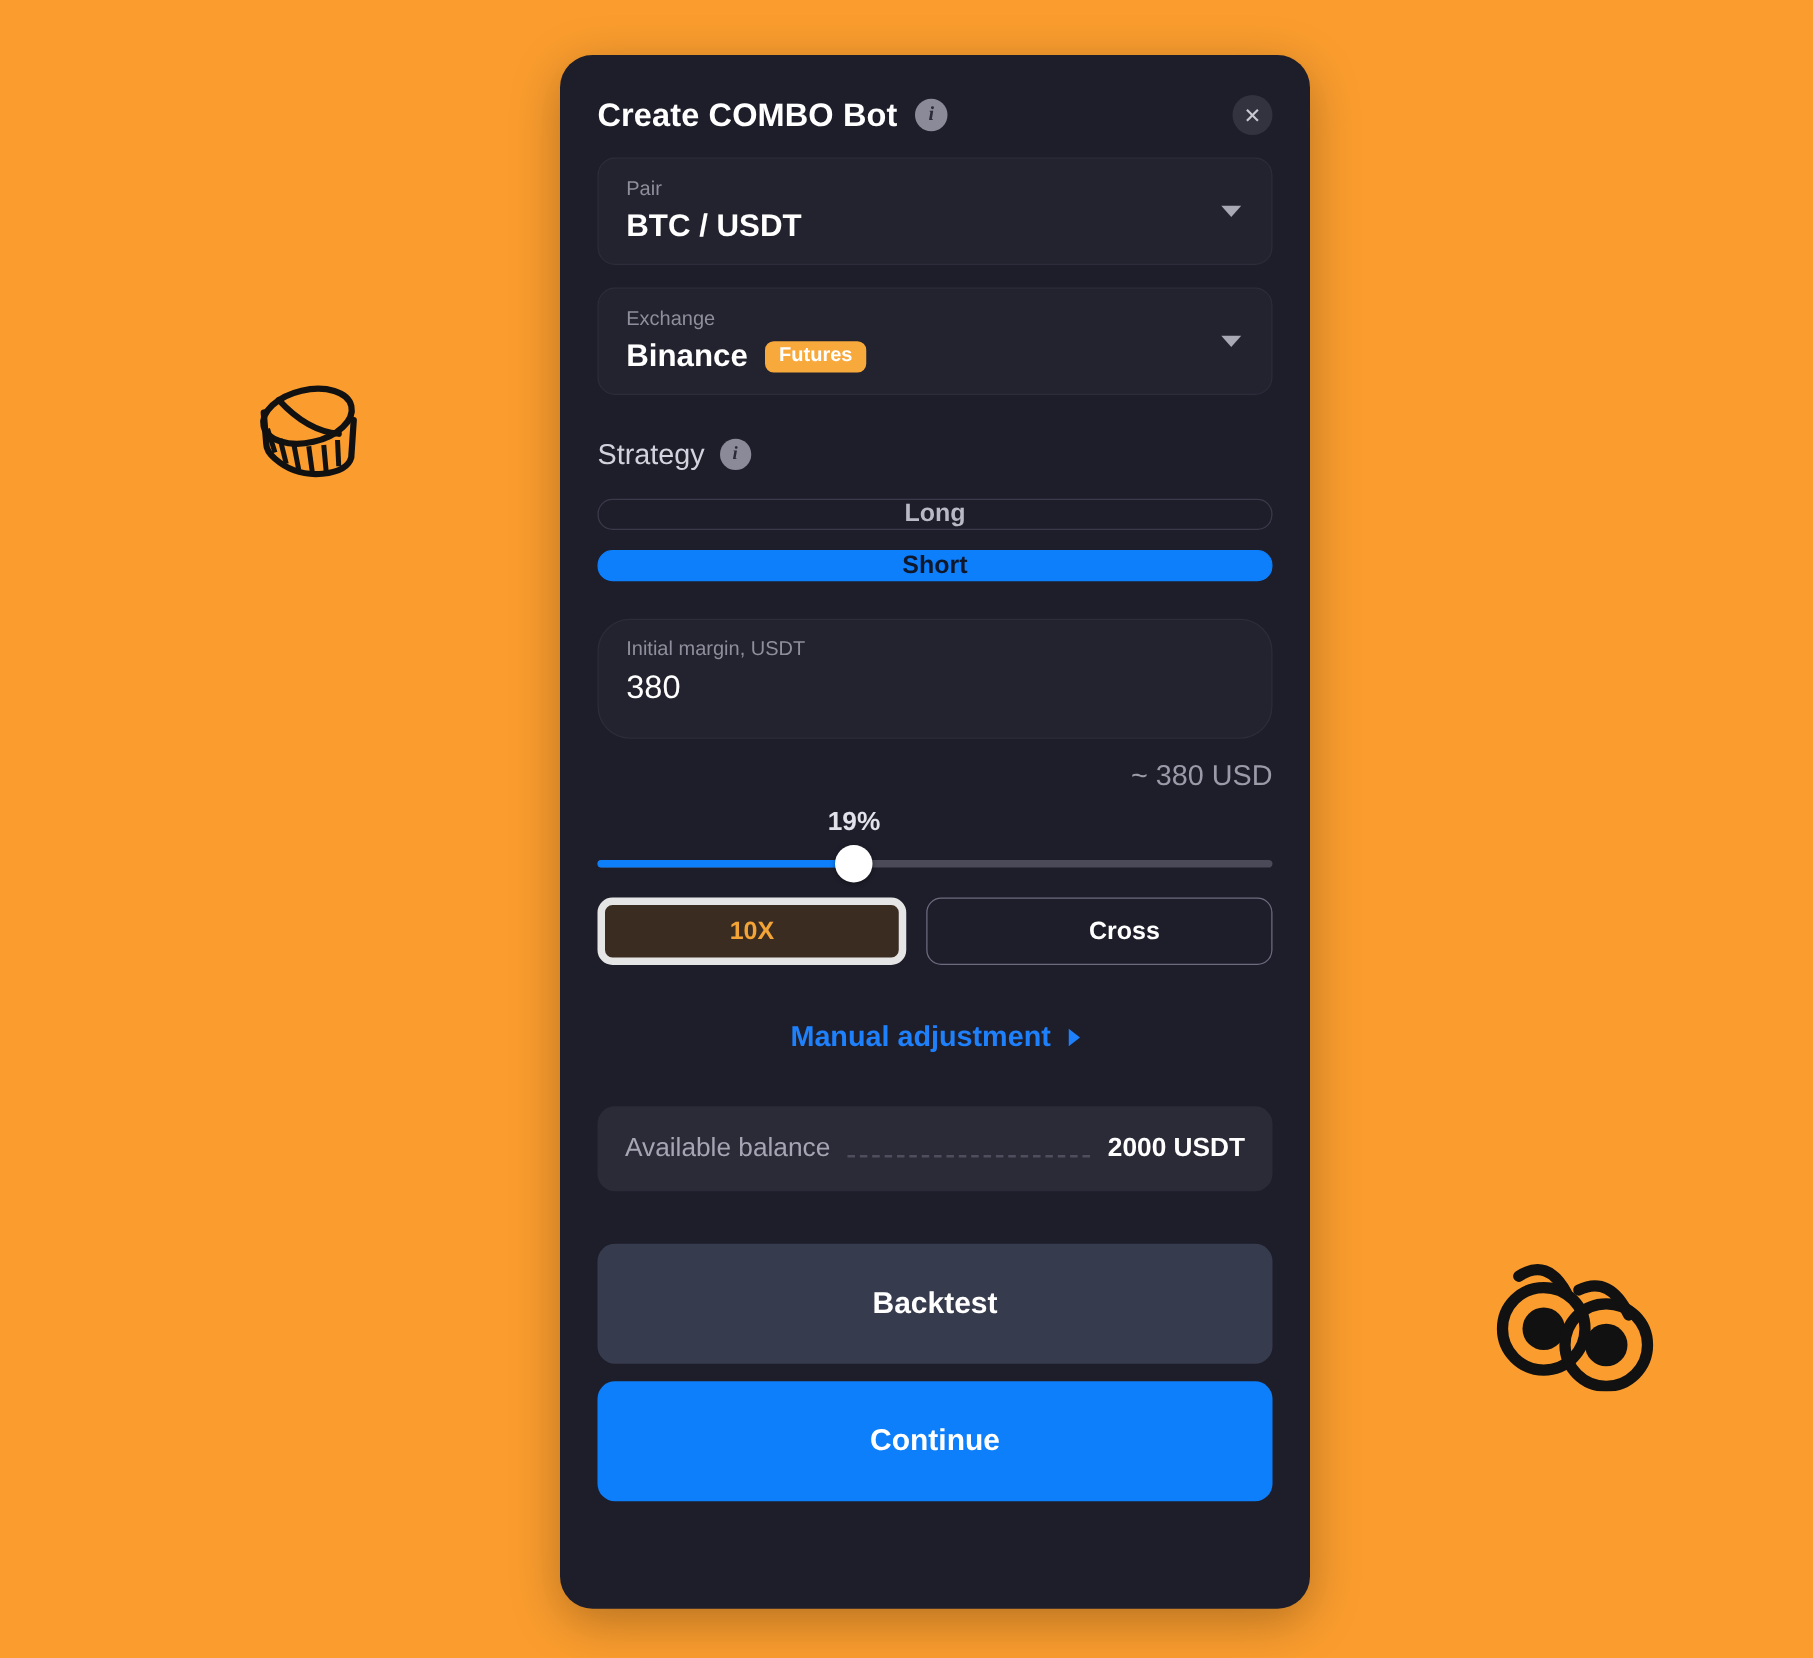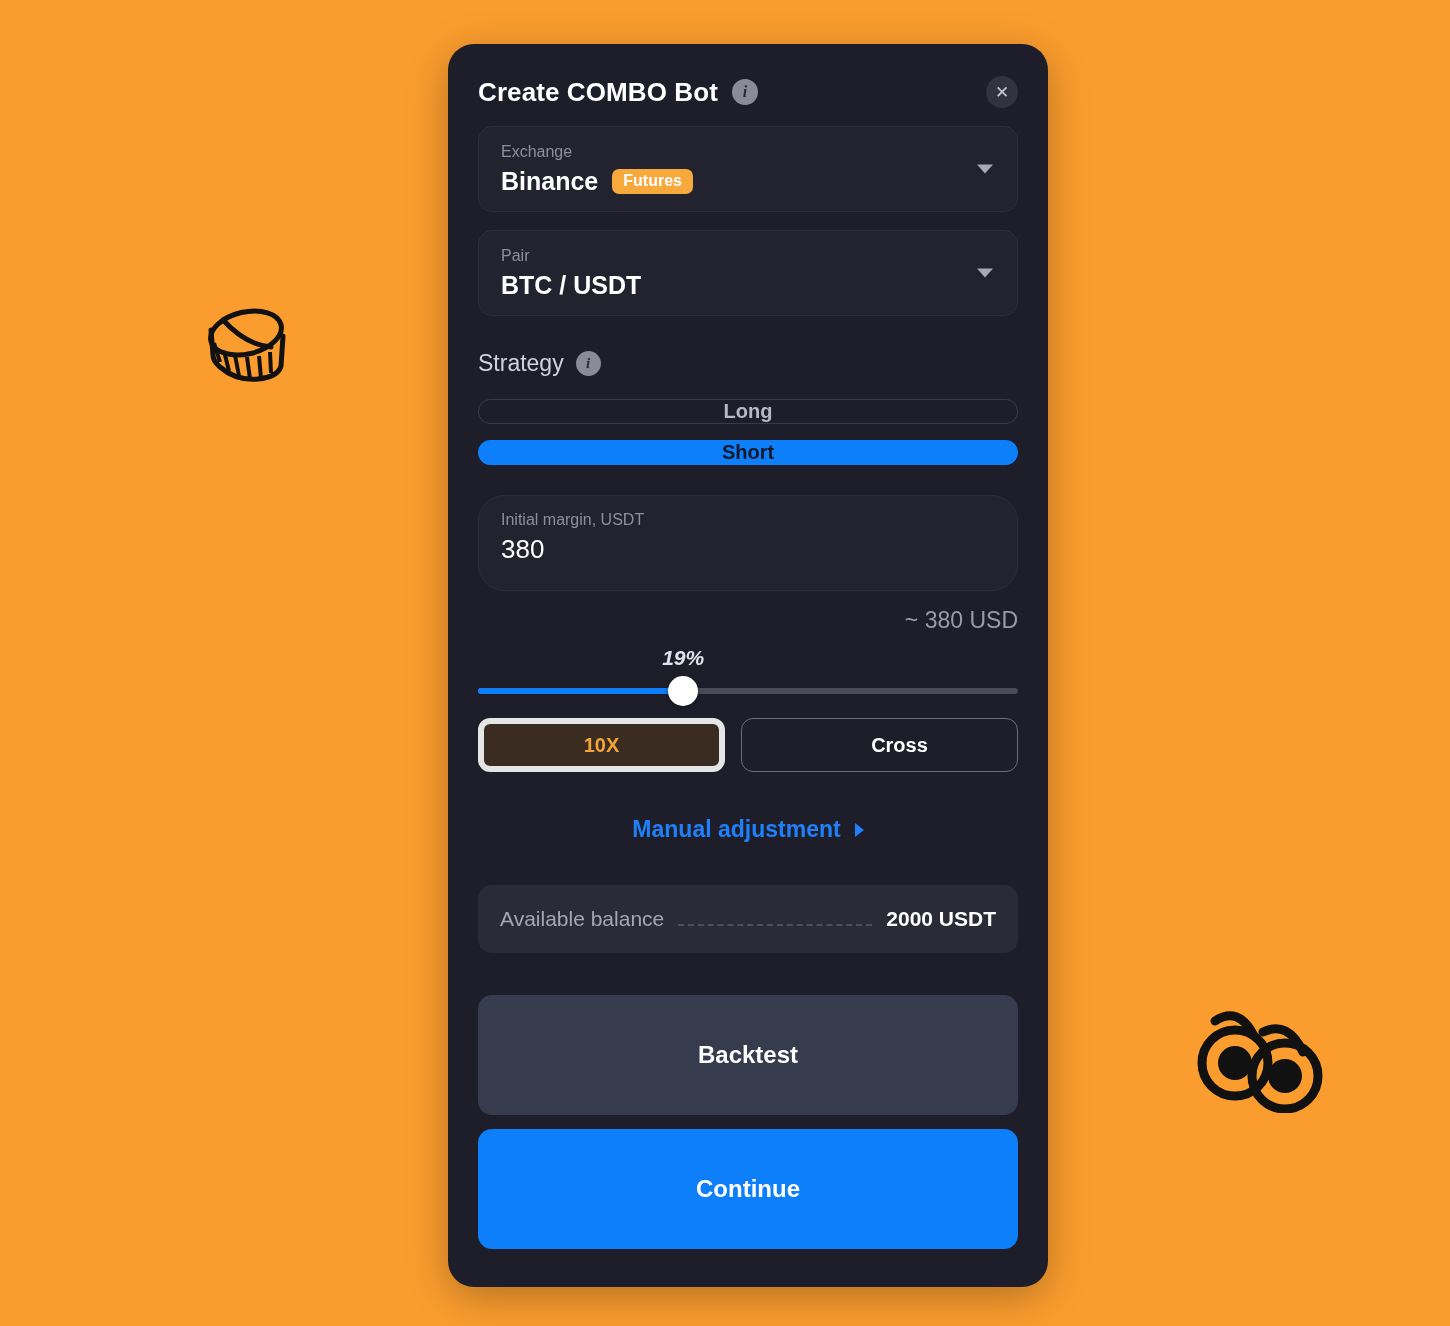--- a/index.html
+++ b/index.html
@@ -309,21 +309,21 @@
   }
   .balance-value {
     font-size: 21px;
     font-weight: bold;
     color: #FFFFFF;
     white-space: nowrap;
   }
 
   
   .big-btn {
-    height: 120px;
+    height: 96px;
     border-radius: 14px;
     font-size: 24px;
     font-weight: bold;
     display: flex;
     align-items: center;
     justify-content: center;
     cursor: pointer;
     color: #FFFFFF;
   }
   .btn-backtest {
@@ -365,53 +365,53 @@
 
 <div class="modal">
 
   <div class="modal-header">
     <span class="modal-title">Create COMBO Bot</span>
     <span class="info-badge">i</span>
     <span class="close-btn">✕</span>
   </div>
 
   <div class="field">
+    <div class="field-label">Pair</div>
+    <div class="field-value">BTC / USDT</div>
+    <span class="chevron"></span>
+  </div>
+
+  <div class="field">
     <div class="field-label">Exchange</div>
     <div class="field-value">
       <span>Binance</span>
       <span class="badge-futures">Futures</span>
     </div>
     <span class="chevron"></span>
   </div>
 
-  <div class="field">
-    <div class="field-label">Pair</div>
-    <div class="field-value">BTC / USDT</div>
-    <span class="chevron"></span>
-  </div>
-
   <div class="section-head">
     <span class="section-title">Strategy</span>
     <span class="info-badge small">i</span>
   </div>
 
   <div class="btn-row">
     <div class="seg-btn inactive">Long</div>
     <div class="seg-btn active-blue">Short</div>
   </div>
 
   <div class="input-field">
     <div class="input-label">Initial margin, USDT</div>
     <div class="input-value" placeholder="0">380</div>
   </div>
 
   <div class="approx-row">~ 380 USD</div>
 
   <div class="slider-wrap">
-    <span class="slider-pct" id="sliderPct" style="left: 38%; font-style: italic;">19%</span>
+    <span class="slider-pct" id="sliderPct" style="left: 38%;">19%</span>
     <div class="slider-track">
       <div class="slider-fill" id="sliderFill" style="width: 38%;"></div>
       <div class="slider-thumb" id="sliderThumb" style="left: 38%;"></div>
     </div>
   </div>
 
   <div class="lev-row">
     <div class="lev-btn orange">10X</div>
     <div class="lev-btn plain">Cross</div>
   </div>

